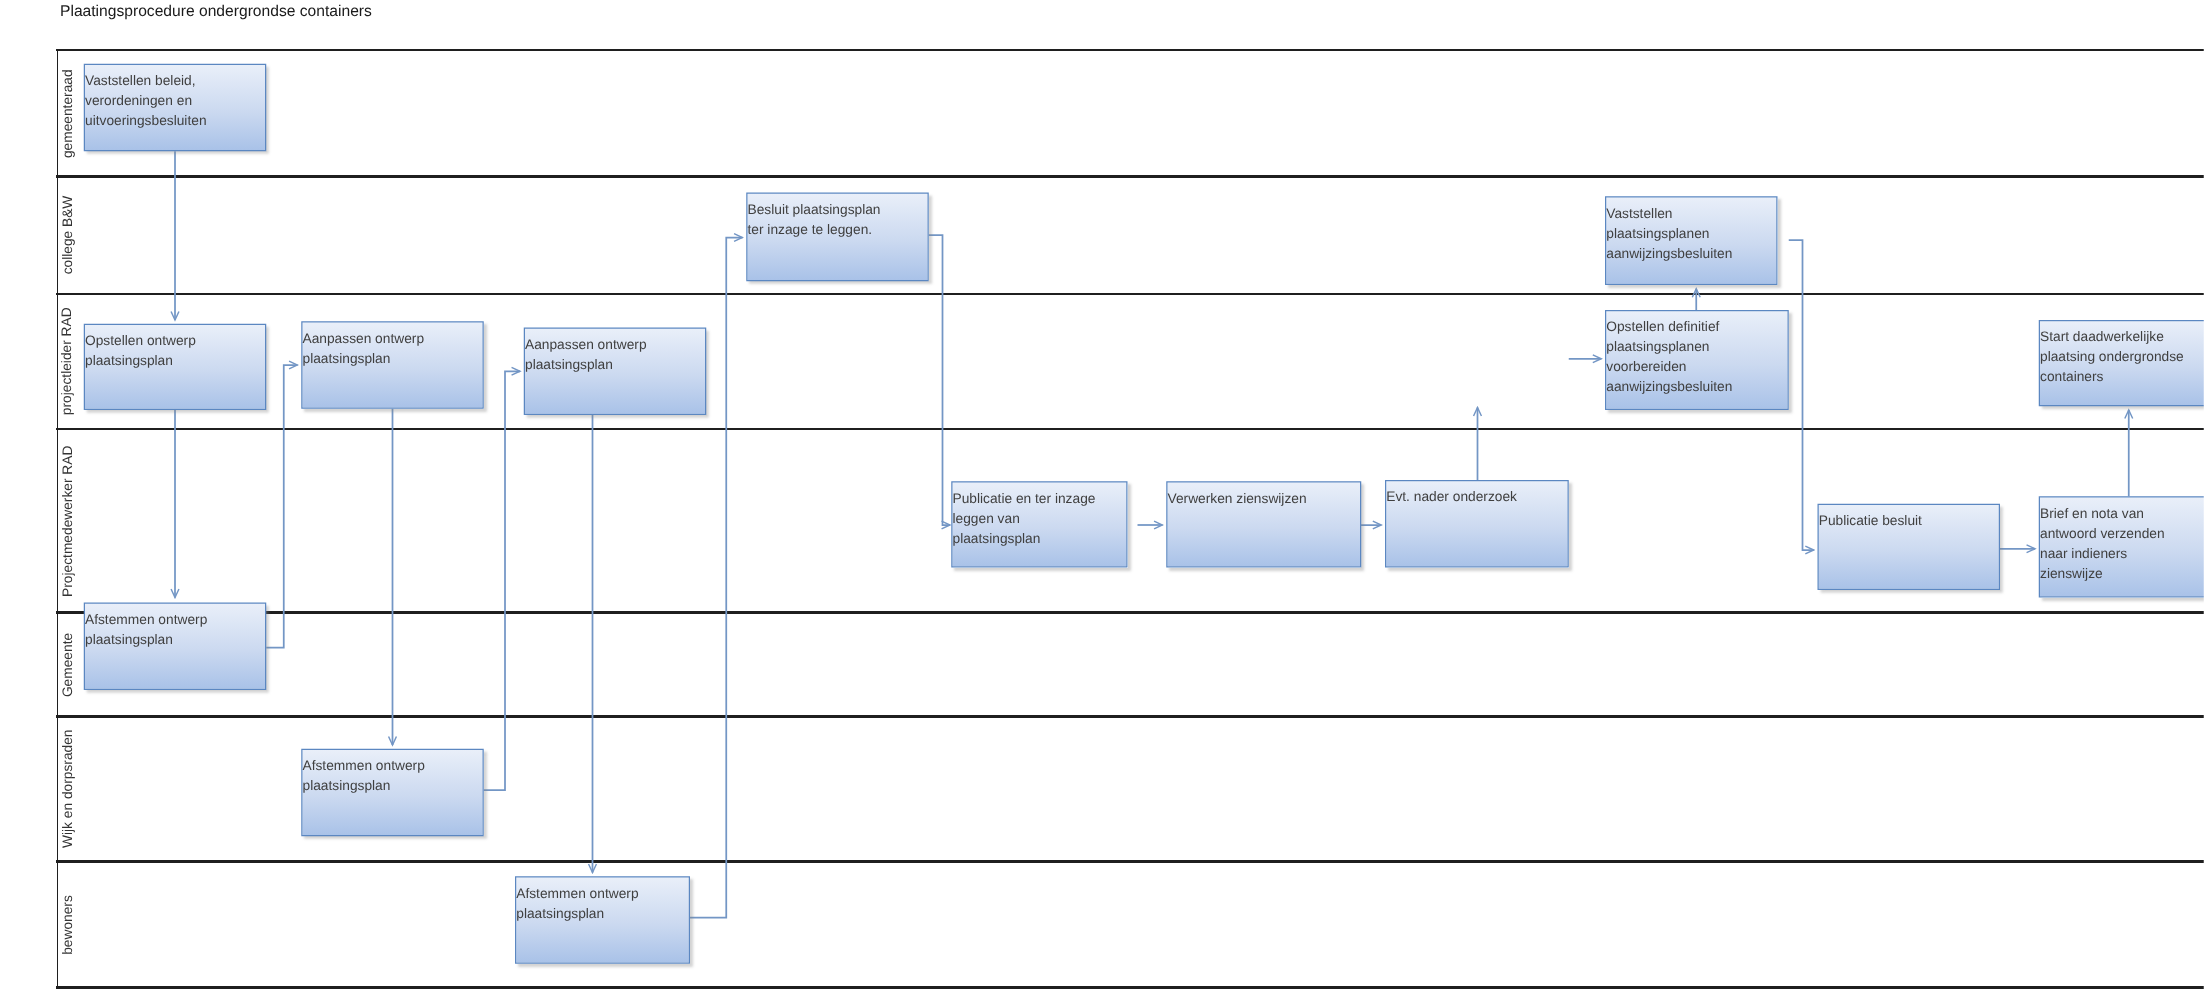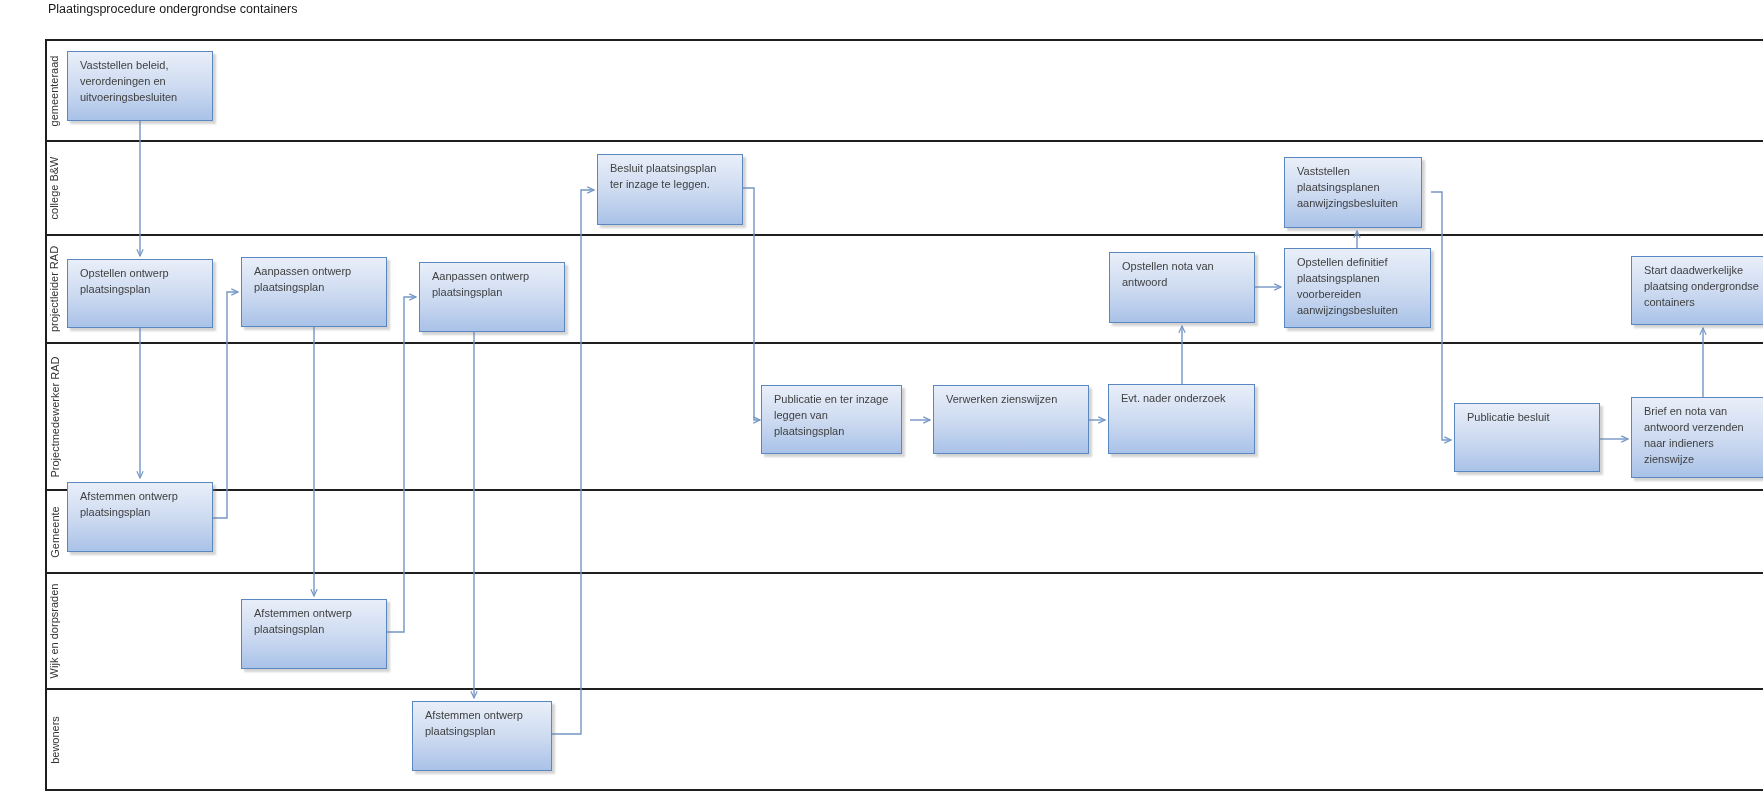--- a/index.html
+++ b/index.html
@@ -27,21 +27,21 @@
   .node {
     position:absolute; box-sizing:border-box;
     border:1.5px solid var(--node-border,#5b87c1);
     background:linear-gradient(180deg,
       var(--node-top,#e9eff9) 0%,
       var(--node-mid,#cbd9f0) 55%,
       var(--node-bottom,#a9c2e8) 100%);
     box-shadow:2.5px 2.5px 2px rgba(130,130,130,0.35);
   }
   .node .node-text {
-    display:block; padding:5px 6px 0 12px;
+    display:block; padding:5px 6px 0 0;
     font-size:11px; line-height:16px;
     color:var(--node-text,#3f3f3f);
     white-space:pre-line;
   }
 </style>
 </head>
 <body>
 
 <div class="stage">
 
@@ -126,24 +126,20 @@
 plaatsingsplan</span>
     </div>
   <div class="node" style="left:197px;top:257px;width:146px;height:70px">
       <span class="node-text">Aanpassen ontwerp
 plaatsingsplan</span>
     </div>
   <div class="node" style="left:375px;top:262px;width:146px;height:70px">
       <span class="node-text">Aanpassen ontwerp
 plaatsingsplan</span>
     </div>
-  <div class="node" style="left:1065px;top:252px;width:146px;height:71px">
-      <span class="node-text">Opstellen nota van
-antwoord</span>
-    </div>
   <div class="node" style="left:1240px;top:248px;width:147px;height:80px">
       <span class="node-text">Opstellen definitief
 plaatsingsplanen
 voorbereiden
 aanwijzingsbesluiten</span>
     </div>
   <div class="node" style="left:1587px;top:256px;width:147px;height:69px">
       <span class="node-text">Start daadwerkelijke
 plaatsing ondergrondse
 containers</span>

